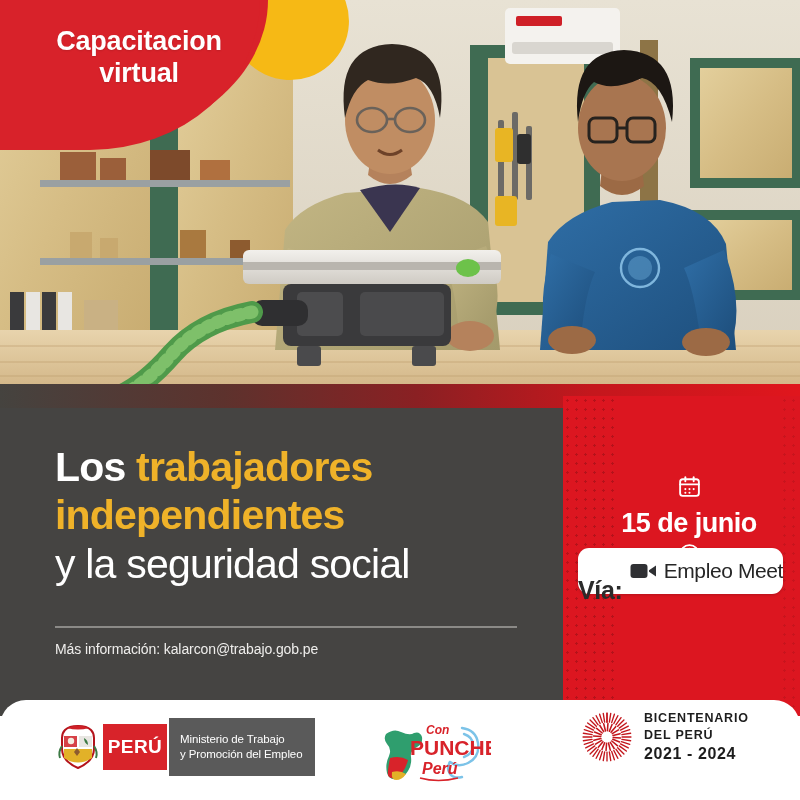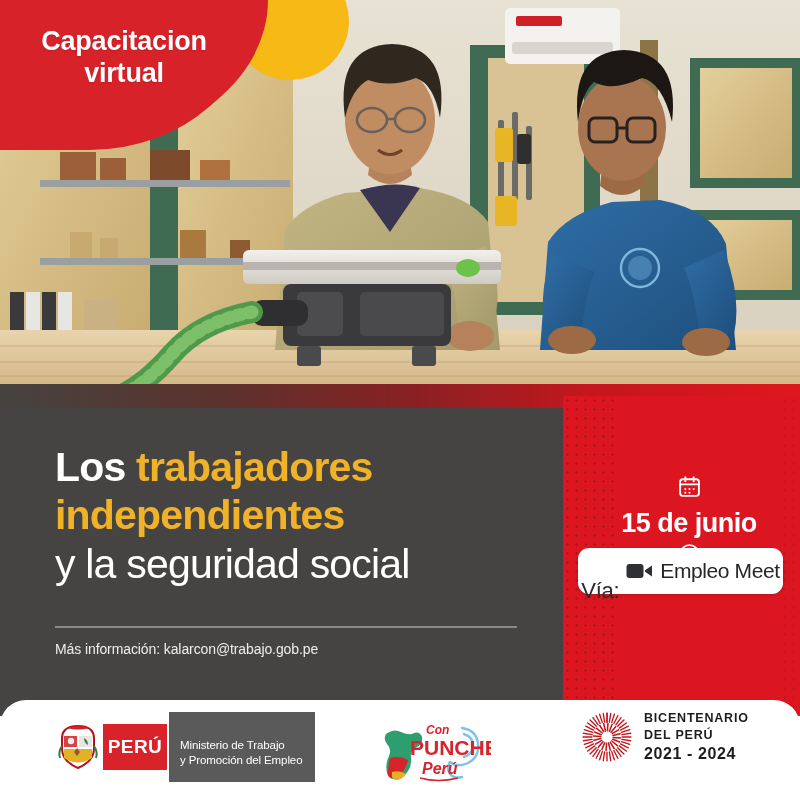--- a/index.html
+++ b/index.html
@@ -43,21 +43,21 @@
   }
   .badge-red2{
     position:absolute;left:-40px;top:-160px;
     width:300px;height:310px;
     background:#d8222a;
     border-bottom-right-radius:170px 150px;
     border-bottom-left-radius:40px 30px;
     z-index:4;
   }
   .badge-text{
-    position:absolute;left:0;top:26px;width:232px;
+    position:absolute;left:15px;top:26px;width:232px;
     z-index:6;
     text-align:center;
     color:#ffffff;
     font-size:27px;font-weight:bold;line-height:1.18;
     letter-spacing:-0.2px;
     padding-left:8px;
     text-shadow:0 1px 2px rgba(0,0,0,.12);
   }
 
   
@@ -124,21 +124,21 @@
   .info-row .ico{flex:0 0 auto;display:block;}
   .meet-pill{
     position:absolute;left:15px;top:152px;
     width:205px;height:46px;
     background:#ffffff;border-radius:11px;
     display:flex;align-items:center;justify-content:center;gap:7px;
     z-index:3;
     box-shadow:0 1px 3px rgba(0,0,0,.18);
   }
   .meet-via{
-    color:#2b2b2b;font-size:22px;font-weight:normal;letter-spacing:-0.3px;margin-top:39px;
+    color:#2b2b2b;font-size:25px;font-weight:bold;letter-spacing:-0.3px;margin-top:39px;
   }
   .meet-name{
     color:#262626;font-size:21px;letter-spacing:-0.4px;
   }
 
   
   .footer{
     position:absolute;left:0;top:700px;width:800px;height:100px;
     background:#ffffff;
     border-top-left-radius:26px;border-top-right-radius:26px;
@@ -152,21 +152,21 @@
   .coat{flex:0 0 auto;}
   .peru-block{
     background:#d8232a;color:#ffffff;
     height:46px;width:64px;
     display:flex;align-items:center;justify-content:center;
     font-size:19px;font-weight:bold;letter-spacing:0.4px;
   }
   .minis-block{
     background:#5a5a5a;color:#ffffff;height:58px;
     display:flex;flex-direction:column;justify-content:center;
-    padding:12px 13px 0 11px;
+    padding:0 13px 0 11px;
     font-size:11.5px;line-height:1.28;letter-spacing:-0.1px;
     border-left:2px solid #ffffff;
   }
   .logo-punche{position:absolute;left:376px;top:18px;}
   .logo-bicent{
     position:absolute;left:581px;top:10px;
     display:flex;align-items:center;gap:11px;
   }
   .bicent-text{
     color:#1d1d1d;font-size:12.5px;font-weight:bold;

